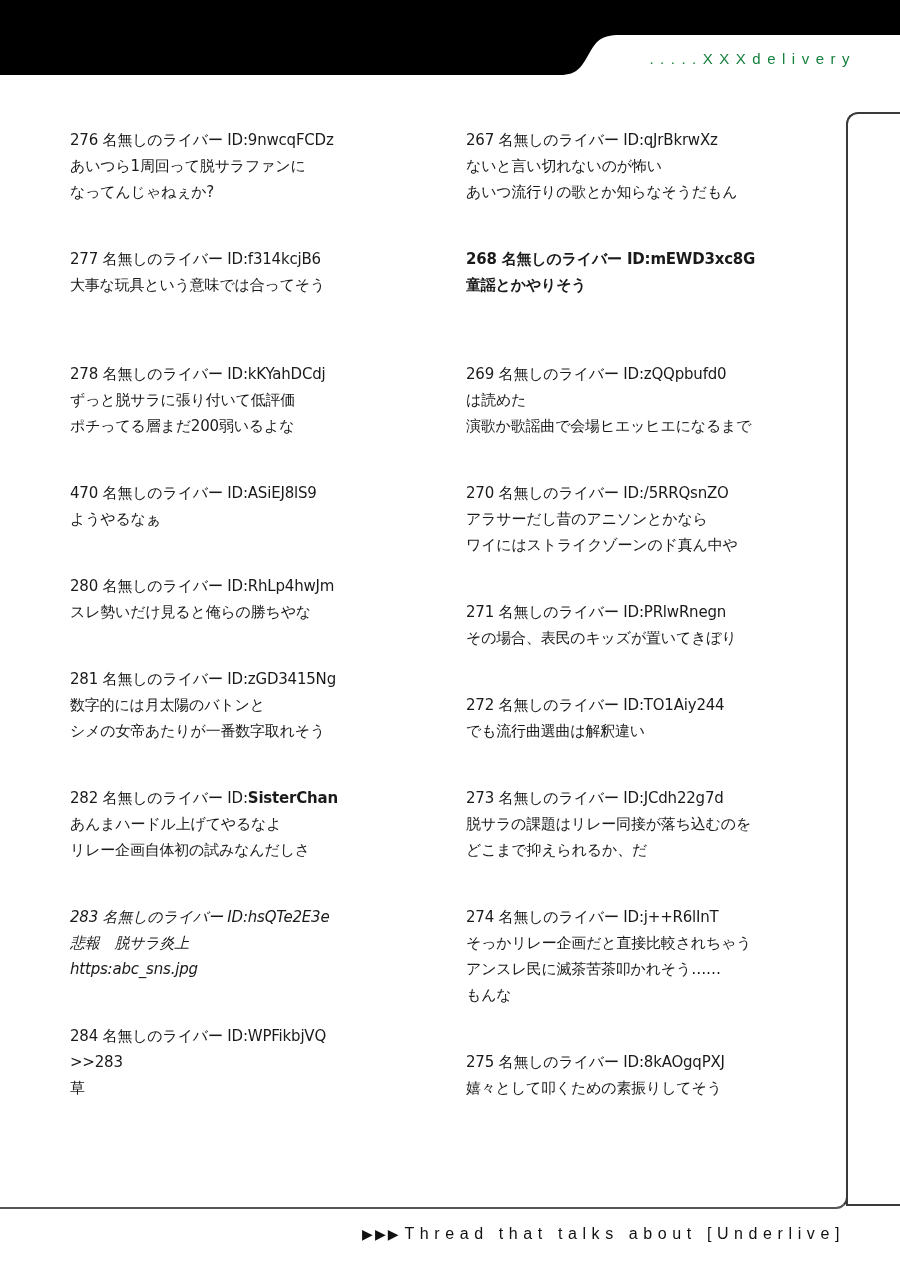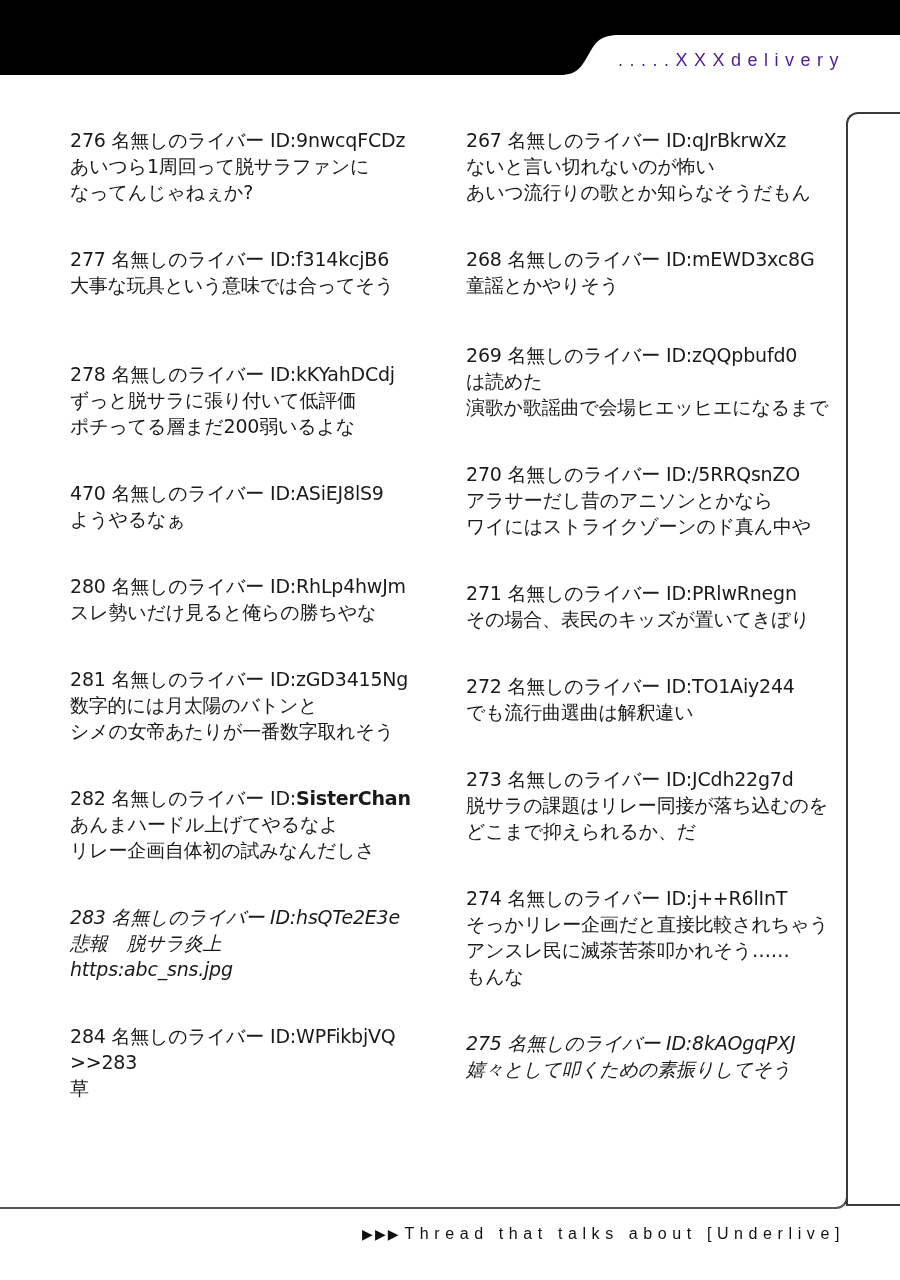--- a/index.html
+++ b/index.html
@@ -3,40 +3,40 @@
 <meta charset="utf-8">
 <style>
   html, body { margin: 0; padding: 0; }
   body {
     width: 900px; height: 1280px; position: relative; overflow: hidden;
     background: #ffffff; color: #1a1a1a;
     font-family: "DejaVu Sans", "Liberation Sans", sans-serif;
   }
   .header-band { position: absolute; left: 0; top: 0; width: 900px; height: 80px; }
   .header-title {
-    position: absolute; right: 55px; top: 50px;
-    font-family: "Liberation Sans", sans-serif; font-size: 18px;
-    letter-spacing: 6.5px; color: #4c1d95;
+    position: absolute; right: 44px; top: 50px;
+    font-family: "Liberation Sans", sans-serif; font-size: 15px;
+    letter-spacing: 6.5px; color: #15803d;
   }
   .frame-right {
     position: absolute; left: 846px; top: 112px; width: 80px; height: 1094px;
     border-left: 2px solid #3a3a3a; border-top: 2px solid #3a3a3a; border-bottom: 2px solid #3a3a3a;
     border-radius: 12px 0 0 0; box-sizing: border-box;
   }
   .frame-bottom {
     position: absolute; left: 0; top: 1195px; width: 848px; height: 14px;
     border-bottom: 2px solid #555; border-right: 2px solid #3a3a3a;
     border-radius: 0 0 12px 0; box-sizing: border-box;
   }
   .column { position: absolute; top: 127px; width: 360px; }
   .col-left { left: 70px; }
   .col-right { left: 466px; }
   .post { margin: 0; }
   .post-header, .post-line {
-    font-size: 19px; line-height: 26px; white-space: nowrap; letter-spacing: -0.2px;
+    font-size: 15px; line-height: 26px; white-space: nowrap; letter-spacing: -0.2px;
   }
   .post-id-bold { font-weight: bold; text-align: right; }
   .footer {
     position: absolute; right: 55px; top: 1225px;
     font-family: "Liberation Sans", sans-serif; font-size: 16px;
     letter-spacing: 5.6px; color: #111; display: flex; align-items: center;
   }
   .arrow { font-size: 14px; letter-spacing: 2px; margin-right: 4px; }
 </style>
 </head>
@@ -93,21 +93,21 @@
       <div class="post-line">&gt;&gt;283</div>
       <div class="post-line">草</div>
     </div>
   </div>
 <div class="column col-right" id="col-right">
     <div class="post" style="margin-bottom: 41px;">
       <div class="post-header"><span>267</span> <span>名無しのライバー</span> <span>ID:</span><span>qJrBkrwXz</span></div>
       <div class="post-line">ないと言い切れないのが怖い</div>
       <div class="post-line">あいつ流行りの歌とか知らなそうだもん</div>
     </div>
-    <div class="post" style="margin-bottom: 44px;">
+    <div class="post" style="margin-bottom: 63px; font-weight: bold;">
       <div class="post-header"><span>268</span> <span>名無しのライバー</span> <span>ID:</span><span>mEWD3xc8G</span></div>
       <div class="post-line">童謡とかやりそう</div>
     </div>
     <div class="post" style="margin-bottom: 41px;">
       <div class="post-header"><span>269</span> <span>名無しのライバー</span> <span>ID:</span><span>zQQpbufd0</span></div>
       <div class="post-line">は読めた</div>
       <div class="post-line">演歌か歌謡曲で会場ヒエッヒエになるまで</div>
     </div>
     <div class="post" style="margin-bottom: 41px;">
       <div class="post-header"><span>270</span> <span>名無しのライバー</span> <span>ID:</span><span>/5RRQsnZO</span></div>
@@ -126,21 +126,21 @@
       <div class="post-header"><span>273</span> <span>名無しのライバー</span> <span>ID:</span><span>JCdh22g7d</span></div>
       <div class="post-line">脱サラの課題はリレー同接が落ち込むのを</div>
       <div class="post-line">どこまで抑えられるか、だ</div>
     </div>
     <div class="post" style="margin-bottom: 41px;">
       <div class="post-header"><span>274</span> <span>名無しのライバー</span> <span>ID:</span><span>j++R6lInT</span></div>
       <div class="post-line">そっかリレー企画だと直接比較されちゃう</div>
       <div class="post-line">アンスレ民に滅茶苦茶叩かれそう……</div>
       <div class="post-line">もんな</div>
     </div>
-    <div class="post" style="margin-bottom: 0px; font-style: italic;">
+    <div class="post" style="margin-bottom: 0px;">
       <div class="post-header"><span>275</span> <span>名無しのライバー</span> <span>ID:</span><span>8kAOgqPXJ</span></div>
       <div class="post-line">嬉々として叩くための素振りしてそう</div>
     </div>
   </div>
 
 <div class="footer">
   <span class="arrow">▶▶▶</span>
   <span>Thread that talks about [Underlive]</span>
 </div>
 

